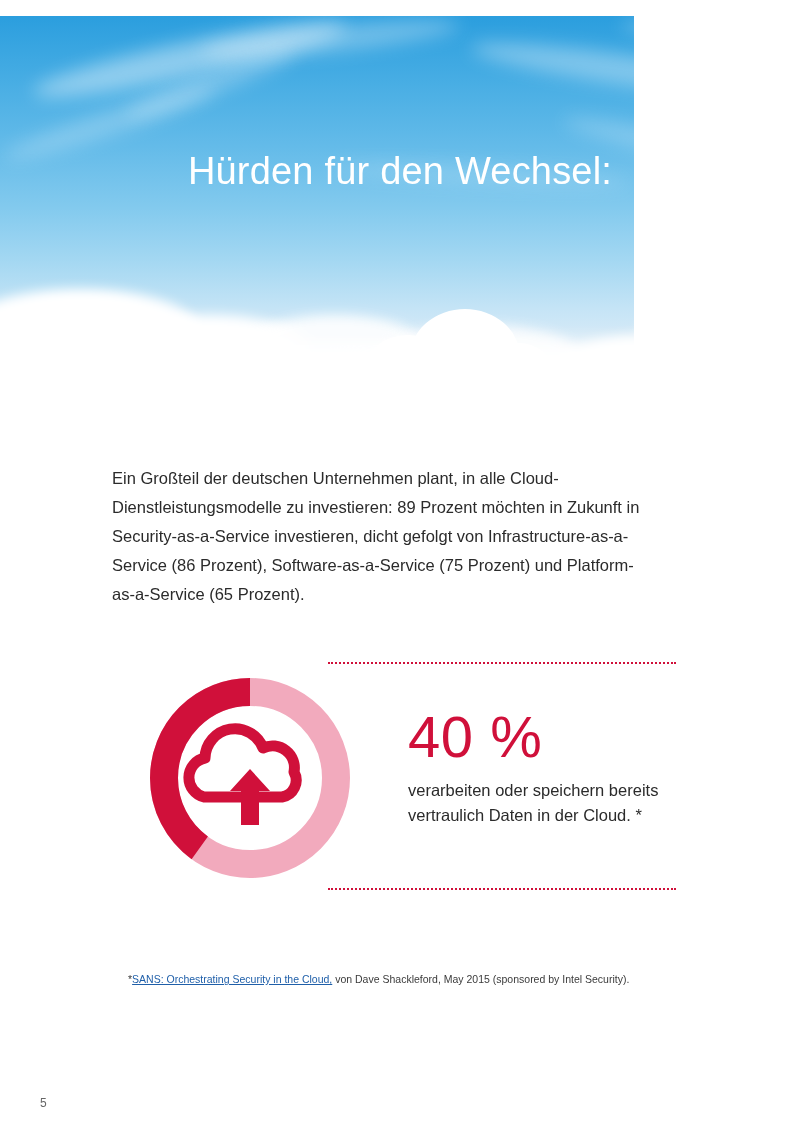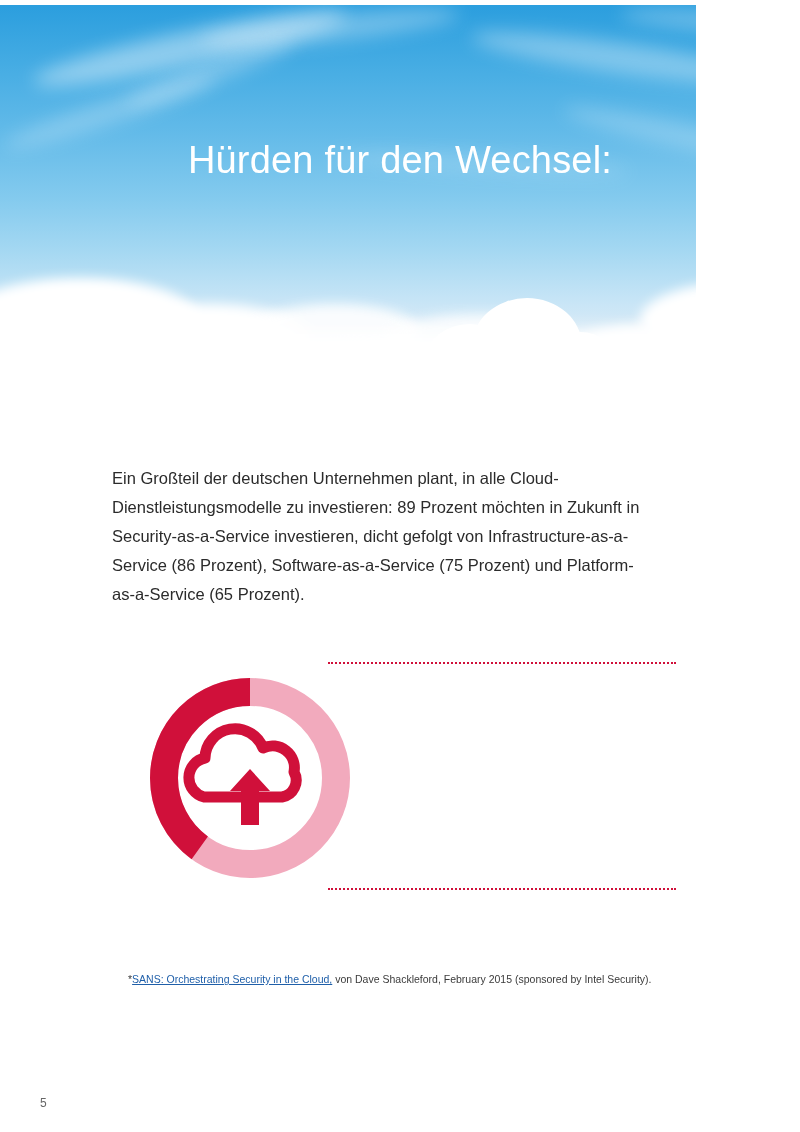--- a/index.html
+++ b/index.html
@@ -11,22 +11,22 @@
     height: 1132px;
     background: #ffffff;
     font-family: "Liberation Sans", sans-serif;
     position: relative;
     overflow: hidden;
   }
 
   
   .hero {
     position: absolute;
-    top: 5px; left: 0;
-    width: 696px;
+    top: 16px; left: 0;
+    width: 634px;
     height: 385px;
     overflow: hidden;
     background: linear-gradient(to bottom,
         #2b9ede 0%,
         #49aee4 18%,
         #64bbe9 34%,
         #83caee 50%,
         #a5d8f2 64%,
         #c5e4f6 76%,
         #dcecf7 86%,
@@ -258,17 +258,21 @@
                  a 20 20 0 0 1 1 -39
                  a 30 30 0 0 1 58 -10
                  a 22 22 0 0 1 31 24
                  a 17 17 0 0 1 -12 25
                  L -46 16 Z" fill="none" stroke="#d0103a" stroke-width="11" stroke-linejoin="round"></path>
         <path d="M 0 -12 L 20 10 L 9 10 L 9 44 L -9 44 L -9 10 L -20 10 Z" fill="#d0103a"></path>
       </g>
     </svg>
   </div>
 
+  <div class="stat-text">
+    <div class="stat-number">40 %</div>
+    <div class="stat-caption">verarbeiten oder speichern bereits vertraulich Daten in der Cloud. *</div>
+  </div>
 </div>
 
-<div class="footnote"><span>*</span><a href="#">SANS: Orchestrating Security in the Cloud,</a><span> von Dave Shackleford, February 2015 (sponsored by Intel Security).</span></div>
+<div class="footnote"><span>*</span><a href="#">SANS: Orchestrating Security in the Cloud,</a><span> von Dave Shackleford, May 2015 (sponsored by Intel Security).</span></div>
 
 <div class="page-number">5</div>
 
 </body></html>

